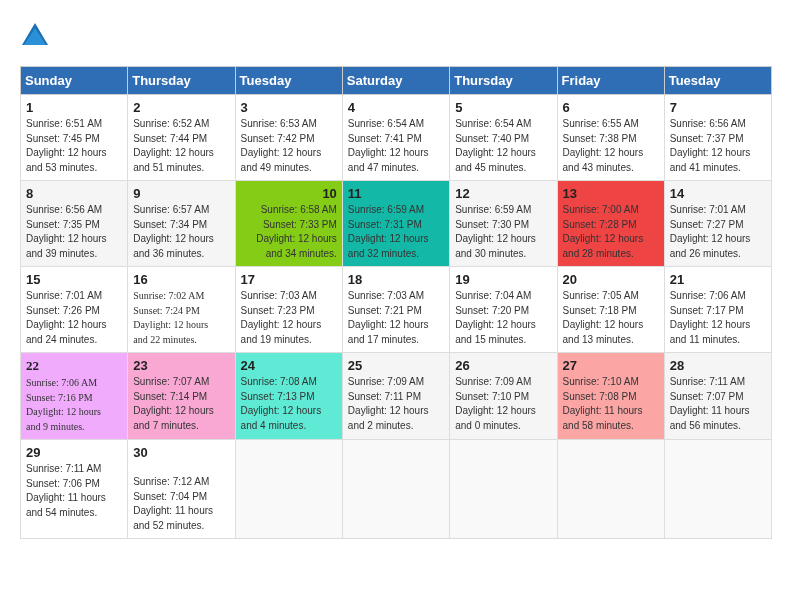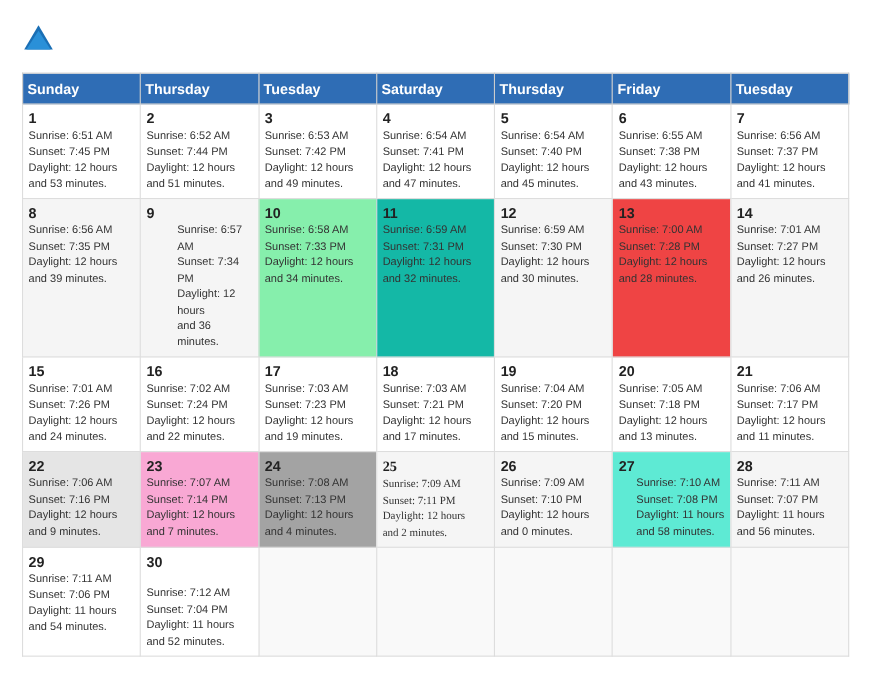--- a/index.html
+++ b/index.html
@@ -180,26 +180,26 @@
       <tr>
         <td style="background: rgb(245, 245, 245);">
           <span class="day-number">8</span>
           <div class="day-info" style="white-space: pre-line;">Sunrise: 6:56 AM
 Sunset: 7:35 PM
 Daylight: 12 hours
 and 39 minutes.</div>
         </td>
         <td style="background: rgb(245, 245, 245);">
           <span class="day-number">9</span>
-          <div class="day-info" style="white-space: pre-line; margin-left: 28px;">Sunrise: 6:57 AM
+          <div class="day-info" style="white-space: pre-line;">Sunrise: 6:57 AM
 Sunset: 7:34 PM
 Daylight: 12 hours
 and 36 minutes.</div>
         </td>
-        <td style="background: #86efac;">
+        <td style="background: #84cc16; text-align: right;">
           <span class="day-number">10</span>
           <div class="day-info" style="white-space: pre-line;">Sunrise: 6:58 AM
 Sunset: 7:33 PM
 Daylight: 12 hours
 and 34 minutes.</div>
         </td>
         <td style="background: #14b8a6;">
           <span class="day-number">11</span>
           <div class="day-info" style="white-space: pre-line;">Sunrise: 6:59 AM
 Sunset: 7:31 PM
@@ -231,21 +231,21 @@
       <tr>
         <td>
           <span class="day-number">15</span>
           <div class="day-info" style="white-space: pre-line;">Sunrise: 7:01 AM
 Sunset: 7:26 PM
 Daylight: 12 hours
 and 24 minutes.</div>
         </td>
         <td>
           <span class="day-number">16</span>
-          <div class="day-info" style="white-space: pre-line;">Sunrise: 7:02 AM
+          <div class="day-info" style="white-space: pre-line; font-family: Liberation Serif, serif;">Sunrise: 7:02 AM
 Sunset: 7:24 PM
 Daylight: 12 hours
 and 22 minutes.</div>
         </td>
         <td>
           <span class="day-number">17</span>
           <div class="day-info" style="white-space: pre-line;">Sunrise: 7:03 AM
 Sunset: 7:23 PM
 Daylight: 12 hours
 and 19 minutes.</div>
@@ -273,58 +273,58 @@
         </td>
         <td>
           <span class="day-number">21</span>
           <div class="day-info" style="white-space: pre-line;">Sunrise: 7:06 AM
 Sunset: 7:17 PM
 Daylight: 12 hours
 and 11 minutes.</div>
         </td>
       </tr>
       <tr>
-        <td style="background: #e5e5e5;">
+        <td style="background: #f0abfc; font-family: Liberation Serif, serif;">
           <span class="day-number">22</span>
           <div class="day-info" style="white-space: pre-line;">Sunrise: 7:06 AM
 Sunset: 7:16 PM
 Daylight: 12 hours
 and 9 minutes.</div>
         </td>
         <td style="background: #f9a8d4;">
           <span class="day-number">23</span>
           <div class="day-info" style="white-space: pre-line;">Sunrise: 7:07 AM
 Sunset: 7:14 PM
 Daylight: 12 hours
 and 7 minutes.</div>
         </td>
-        <td style="background: #a3a3a3; margin-top: 24px;">
+        <td style="background: #5eead4; margin-top: 24px;">
           <span class="day-number">24</span>
           <div class="day-info" style="white-space: pre-line;">Sunrise: 7:08 AM
 Sunset: 7:13 PM
 Daylight: 12 hours
 and 4 minutes.</div>
         </td>
-        <td style="background: rgb(245, 245, 245); font-family: Liberation Serif, serif;">
+        <td style="background: rgb(245, 245, 245);">
           <span class="day-number">25</span>
           <div class="day-info" style="white-space: pre-line;">Sunrise: 7:09 AM
 Sunset: 7:11 PM
 Daylight: 12 hours
 and 2 minutes.</div>
         </td>
         <td style="background: rgb(245, 245, 245);">
           <span class="day-number">26</span>
           <div class="day-info" style="white-space: pre-line;">Sunrise: 7:09 AM
 Sunset: 7:10 PM
 Daylight: 12 hours
 and 0 minutes.</div>
         </td>
-        <td style="background: #5eead4;">
+        <td style="background: #fca5a5;">
           <span class="day-number">27</span>
-          <div class="day-info" style="white-space: pre-line; margin-left: 16px;">Sunrise: 7:10 AM
+          <div class="day-info" style="white-space: pre-line;">Sunrise: 7:10 AM
 Sunset: 7:08 PM
 Daylight: 11 hours
 and 58 minutes.</div>
         </td>
         <td style="background: rgb(245, 245, 245);">
           <span class="day-number">28</span>
           <div class="day-info" style="white-space: pre-line;">Sunrise: 7:11 AM
 Sunset: 7:07 PM
 Daylight: 11 hours
 and 56 minutes.</div>

